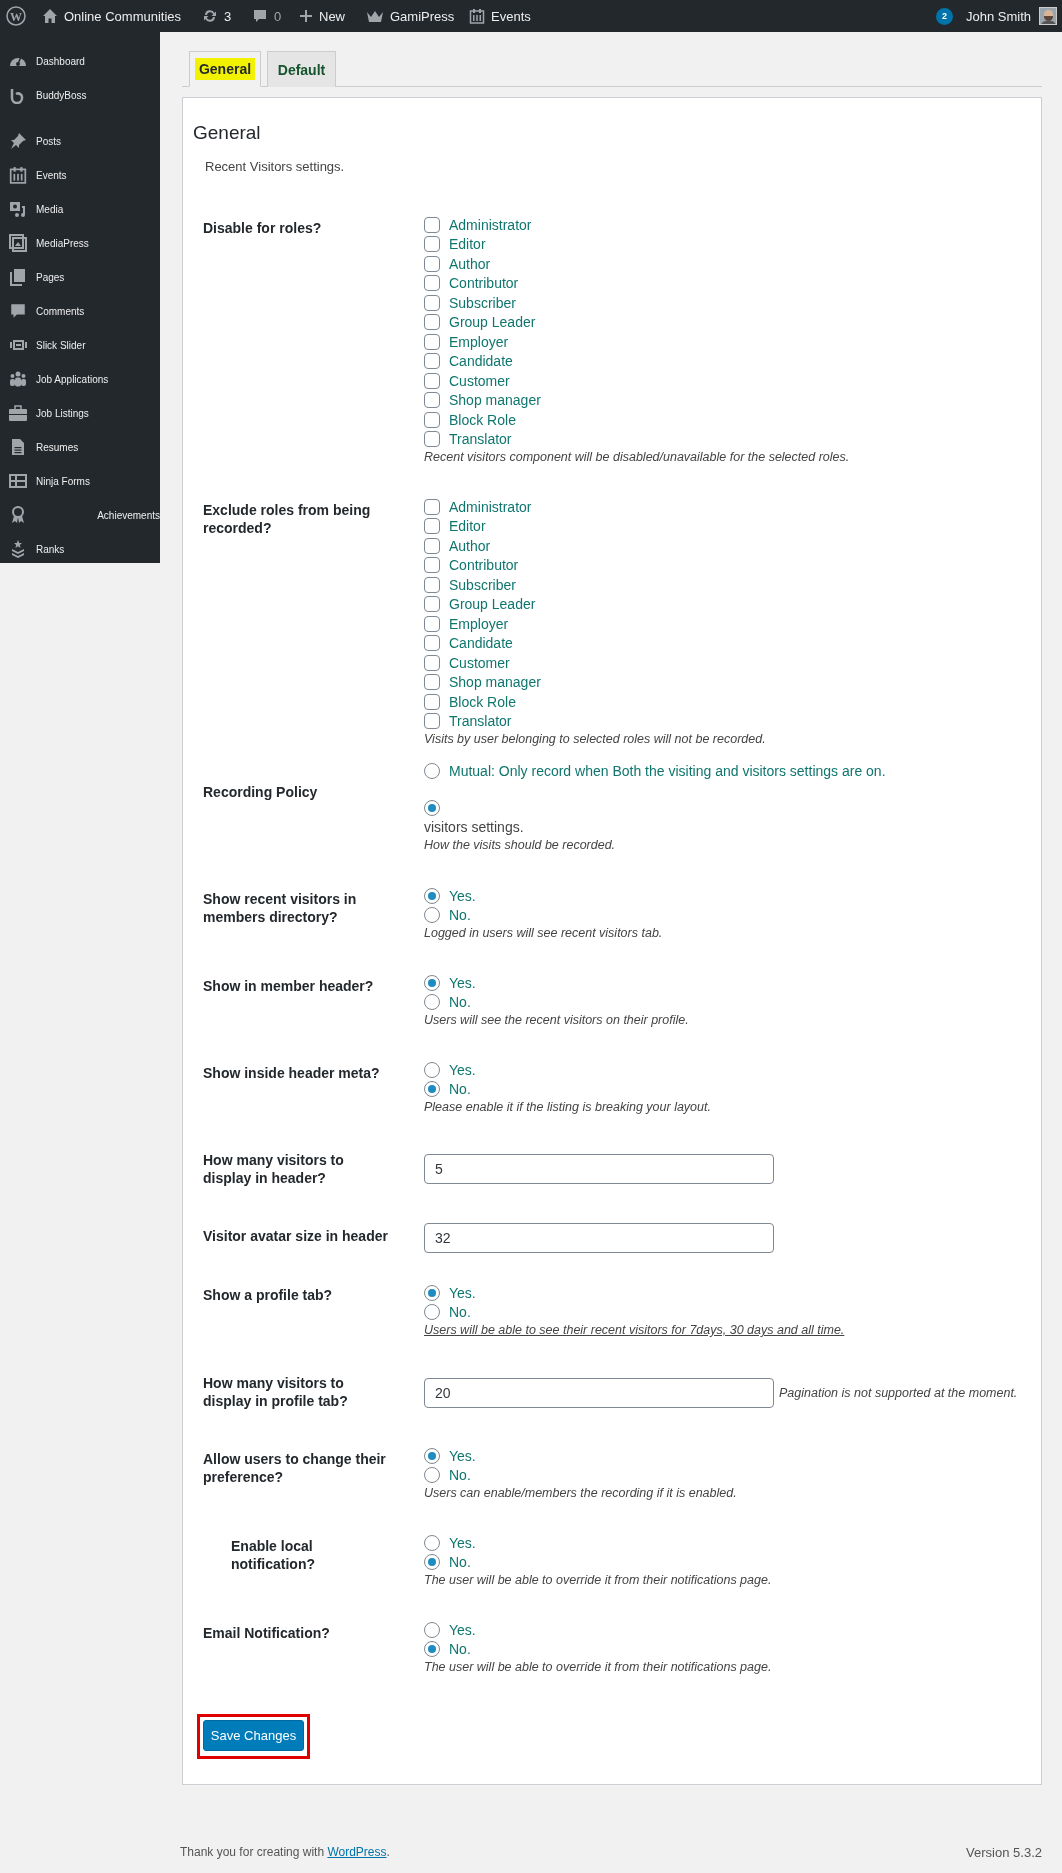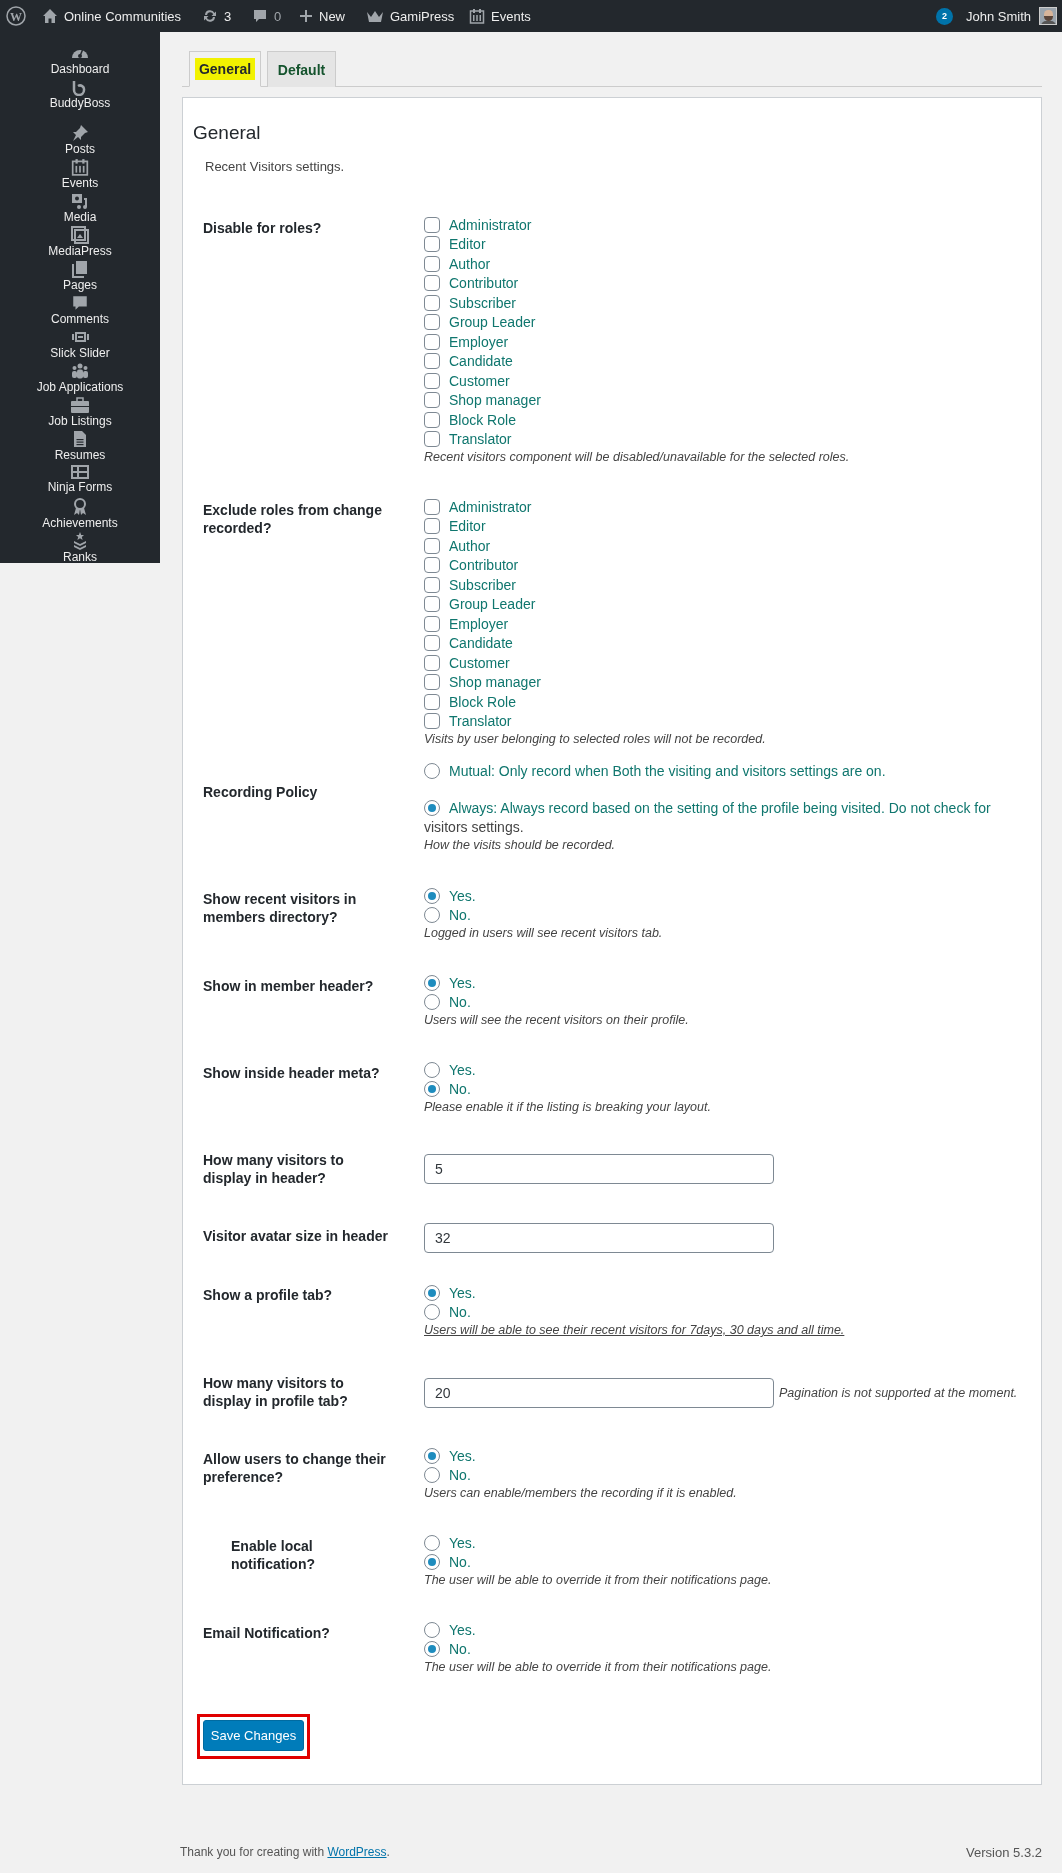--- a/index.html
+++ b/index.html
@@ -22,21 +22,21 @@
     width: 17px; height: 17px; border-radius: 50%; background: #0073aa; color: #fff;
     font-size: 9px; font-weight: bold;
   }
   .avatar { width: 18px; height: 18px; background: #9aa4ad; border: 1px solid #ccc; position: relative; overflow: hidden; }
   .avatar .head { position: absolute; left: 4px; top: 2px; width: 9px; height: 10px; border-radius: 45%; background: #d8b59a; }
   .avatar .beard { position: absolute; left: 4px; top: 8px; width: 9px; height: 5px; border-radius: 0 0 5px 5px; background: #5b463a; }
   .avatar .body { position: absolute; left: 1px; top: 13px; width: 15px; height: 6px; background: #555; border-radius: 5px 5px 0 0; }
 
   
   .sidebar { position: absolute; left: 0; top: 32px; width: 160px; height: 531px; background: #23282d; }
-  .menu-item { position: absolute; left: 0; width: 160px; height: 34px; display: flex; align-items: center; color: #eee; font-size: 12px; flex-direction: column; }
+  .menu-item { position: absolute; left: 0; width: 160px; height: 34px; display: flex; align-items: center; color: #eee; font-size: 10px; }
   .menu-item .mico { width: 36px; display: flex; justify-content: center; align-items: center; }
   .menu-item .mlabel { margin-left: 0px; }
 
   
   .tab {
     position: absolute; top: 51px; height: 36px; border: 1px solid #ccc; border-bottom: none;
     background: #e5e5e5; display: flex; align-items: center; justify-content: center;
     font-size: 14px; font-weight: 600; color: #14532d;
   }
   .tab.active { background: #f1f1f1; color: #000; border-bottom: 1px solid #f1f1f1; }
@@ -273,21 +273,21 @@
   <div class="menu-item" style="top:432px;">
     <span class="mico">
         <svg width="18" height="16" viewBox="0 0 18 16">
           <rect x="1" y="2" width="16" height="12" fill="none" stroke="#a0a5aa" stroke-width="2"></rect>
           <rect x="1" y="7" width="16" height="2" fill="#a0a5aa"></rect>
           <rect x="6" y="2" width="2" height="12" fill="#a0a5aa"></rect>
         </svg>
       </span>
     <span class="mlabel">Ninja Forms</span>
   </div>
-  <div class="menu-item" style="top:466px;">
+  <div class="menu-item" style="top:466px;justify-content:space-between;">
     <span class="mico">
         <svg width="16" height="18" viewBox="0 0 16 18">
           <circle cx="8" cy="6" r="5" fill="none" stroke="#a0a5aa" stroke-width="2"></circle>
           <path d="M4 10 L2 17 L5 15 L7 17 L8 11 L9 17 L11 15 L14 17 L12 10" fill="#a0a5aa"></path>
         </svg>
       </span>
     <span class="mlabel">Achievements</span>
   </div>
   <div class="menu-item" style="top:500px;">
     <span class="mico">
@@ -359,21 +359,21 @@
       <span class="cb"></span>
       <span>Block Role</span>
     </label>
   <label class="opt" style="top:429px;">
       <span class="cb"></span>
       <span>Translator</span>
     </label>
 </div>
 <div class="desc" style="top:450px;">Recent visitors component will be disabled/unavailable for the selected roles.</div>
 
-<div class="flabel" style="top:501px;">Exclude roles from change recorded?</div>
+<div class="flabel" style="top:501px;">Exclude roles from being recorded?</div>
 <div>
   <label class="opt" style="top:497px;">
       <span class="cb"></span>
       <span>Administrator</span>
     </label>
   <label class="opt" style="top:516px;">
       <span class="cb"></span>
       <span>Editor</span>
     </label>
   <label class="opt" style="top:536px;">
@@ -419,21 +419,20 @@
 </div>
 <div class="desc" style="top:732px;">Visits by user belonging to selected roles will not be recorded.</div>
 
 <div class="flabel" style="top:783px;">Recording Policy</div>
 <label class="opt" style="top:761px;">
     <span class="rb"></span>
     <span>Mutual: Only record when Both the visiting and visitors settings are on.</span>
   </label>
 <label class="opt" style="top:798px;">
     <span class="rb on"></span>
-    <span>Always: Always record based on the setting of the profile being visited. Do not check for</span>
   </label>
 <div class="cont" style="top:819px;">visitors settings.</div>
 <div class="desc" style="top:838px;">How the visits should be recorded.</div>
 
 <div class="flabel" style="top:890px;">Show recent visitors in members directory?</div>
 <label class="opt" style="top:886px;">
     <span class="rb on"></span>
     <span>Yes.</span>
   </label>
 <label class="opt" style="top:905px;">

